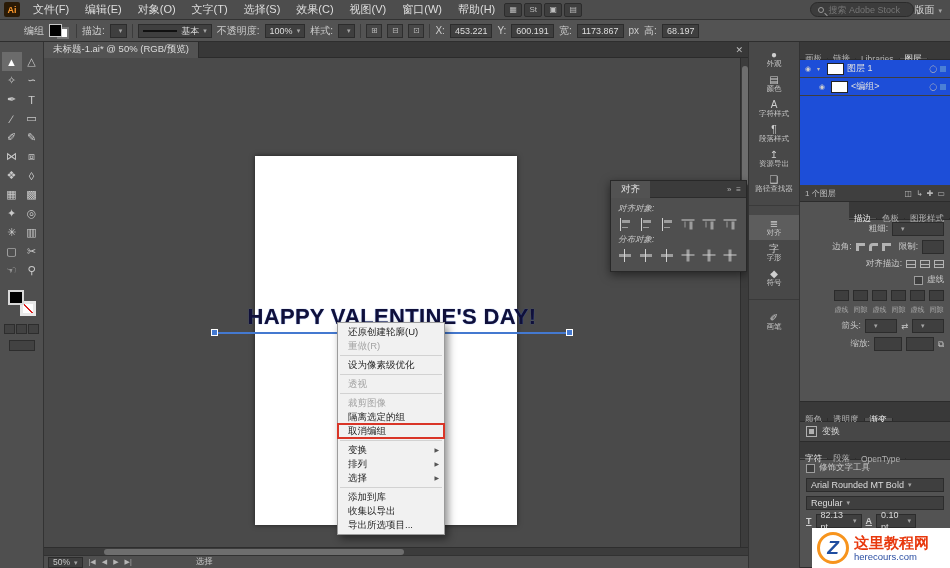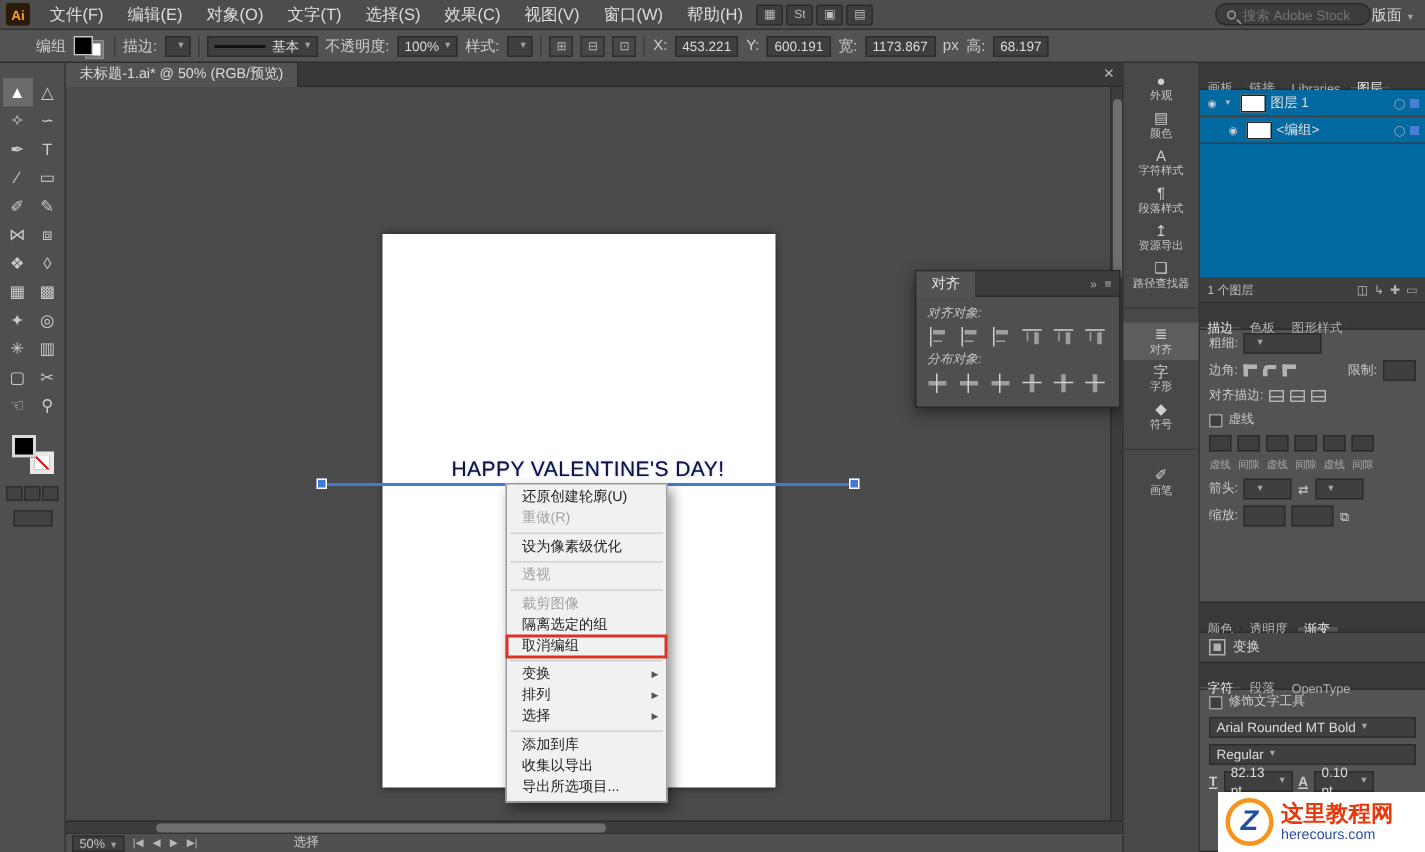--- a/index.html
+++ b/index.html
@@ -44,21 +44,21 @@
   .tb-mode{width:11px;height:10px;background:#424242;border:1px solid #2d2d2d;}
   .tb-screen{width:26px;height:11px;background:#424242;border:1px solid #2d2d2d;margin-top:6px;}
 
   
   .doc-area{width:704px;display:flex;flex-direction:column;min-width:0;}
   .tabbar{height:16px;background:#383838;display:flex;align-items:center;border-bottom:1px solid #2b2b2b;}
   .doctab{height:16px;background:#535353;color:#dcdcdc;font-size:9.5px;display:flex;align-items:center;padding:0 9px;border-right:1px solid #2b2b2b;}
   .tab-close{margin-left:auto;margin-right:5px;color:#bdbdbd;font-size:9px;}
   .canvas{flex:1;position:relative;background:#4a4a4a;overflow:hidden;}
   .artboard{position:absolute;left:211px;top:98px;width:262px;height:369px;background:#ffffff;box-shadow:0 0 5px rgba(0,0,0,.55);}
-  .seltext{position:absolute;left:170px;top:246px;width:356px;text-align:center;font-weight:normal;font-size:14px;letter-spacing:0.3px;color:#10103a;text-shadow:0 0 1px rgba(70,110,205,.9);border-bottom:2px solid #4479d0;padding-bottom:2px;white-space:nowrap;}
+  .seltext{position:absolute;left:170px;top:246px;width:356px;text-align:center;font-weight:bold;font-size:22px;letter-spacing:0.3px;color:#10103a;text-shadow:0 0 1px rgba(70,110,205,.9);border-bottom:2px solid #4479d0;padding-bottom:2px;white-space:nowrap;}
   .seltext::before,.seltext::after{content:"";position:absolute;width:5px;height:5px;background:#4479d0;border:1px solid #fff;bottom:-4px;}
   .seltext::before{left:-3px;}
   .seltext::after{right:-3px;}
 
   
   .ctxmenu{position:absolute;left:293px;top:264px;width:108px;background:#f1f1f1;border:1px solid #9b9b9b;box-shadow:3px 4px 8px rgba(0,0,0,.45);padding:2px 0;z-index:9;}
   .ctxrow{height:14px;line-height:14px;padding:0 10px;font-size:9.5px;color:#222;position:relative;white-space:nowrap;}
   .ctxrow.disabled{color:#a4a4a4;}
   .ctxrow .sub{position:absolute;right:5px;font-size:6px;color:#555;top:0;}
   .ctxsep{height:1px;background:#d2d2d2;margin:2px 2px;}
@@ -99,32 +99,32 @@
   .rs-item.active{background:#5d5d5d;}
   .rs-gap{height:10px;border-bottom:1px solid #3a3a3a;margin-bottom:9px;}
 
   
   .dock{width:150px;background:#535353;display:flex;flex-direction:column;position:relative;}
   .ptabs{height:18px;background:#393939;display:flex;border-bottom:1px solid #2c2c2c;flex:none;}
   .ptab{padding:0 5px;display:flex;align-items:center;font-size:8.5px;color:#b2b2b2;border-right:1px solid #2c2c2c;white-space:nowrap;margin-top:16px;}
   .ptab.active{background:#535353;color:#ececec;}
   .panel{flex:none;border-bottom:1px solid #2c2c2c;display:flex;flex-direction:column;}
   .layers-panel{height:160px;}
-  .layers-list{flex:1;background:#0369a1;}
+  .layers-list{flex:1;background:#1d4ed8;}
   .lrow{height:18px;display:flex;align-items:center;gap:3px;border-bottom:1px solid #3e3e3e;font-size:9px;color:#e0e0e0;padding:0 2px;}
   .leye{width:12px;font-size:7px;color:#cfcfcf;text-align:center;}
   .lexp{font-size:6px;color:#bdbdbd;width:7px;}
   .lthumb{width:17px;height:12px;background:#fff;border:1px solid #222;}
   .lname{flex:1;overflow:hidden;white-space:nowrap;}
   .ltgt{font-size:7px;color:#bbb;}
   .lsel{width:6px;height:6px;background:#4b7fd6;margin-right:2px;}
   .layers-foot{height:16px;background:#3f3f3f;display:flex;align-items:center;font-size:8px;color:#bdbdbd;padding:0 5px;gap:4px;}
   .lf-icons{margin-left:auto;display:flex;gap:4px;font-size:8px;color:#b5b5b5;}
 
-  .stroke-panel{height:200px;font-size:8.5px;color:#c9c9c9;}
+  .stroke-panel{height:200px;font-size:8.5px;color:#c9c9c9;align-items:flex-end;}
   .sp-row{display:flex;align-items:center;gap:4px;padding:2px 6px;}
   .jic{width:9px;height:8px;border-left:3px solid #b3b3b3;border-top:3px solid #b3b3b3;}
   .jic.r{border-top-left-radius:4px;}
   .sic{width:10px;height:8px;border:1px solid #b3b3b3;position:relative;}
   .sic::after{content:"";position:absolute;left:0;right:0;top:3px;height:1px;background:#b3b3b3;}
   .cb{width:9px;height:9px;border:1px solid #9d9d9d;background:#3e3e3e;}
   .df{width:15px;height:11px;background:#3e3e3e;border:1px solid #2b2b2b;}
   .dlab{font-size:7px;color:#aaa;width:15px;text-align:center;}
   .spacer{flex:1;}
 

